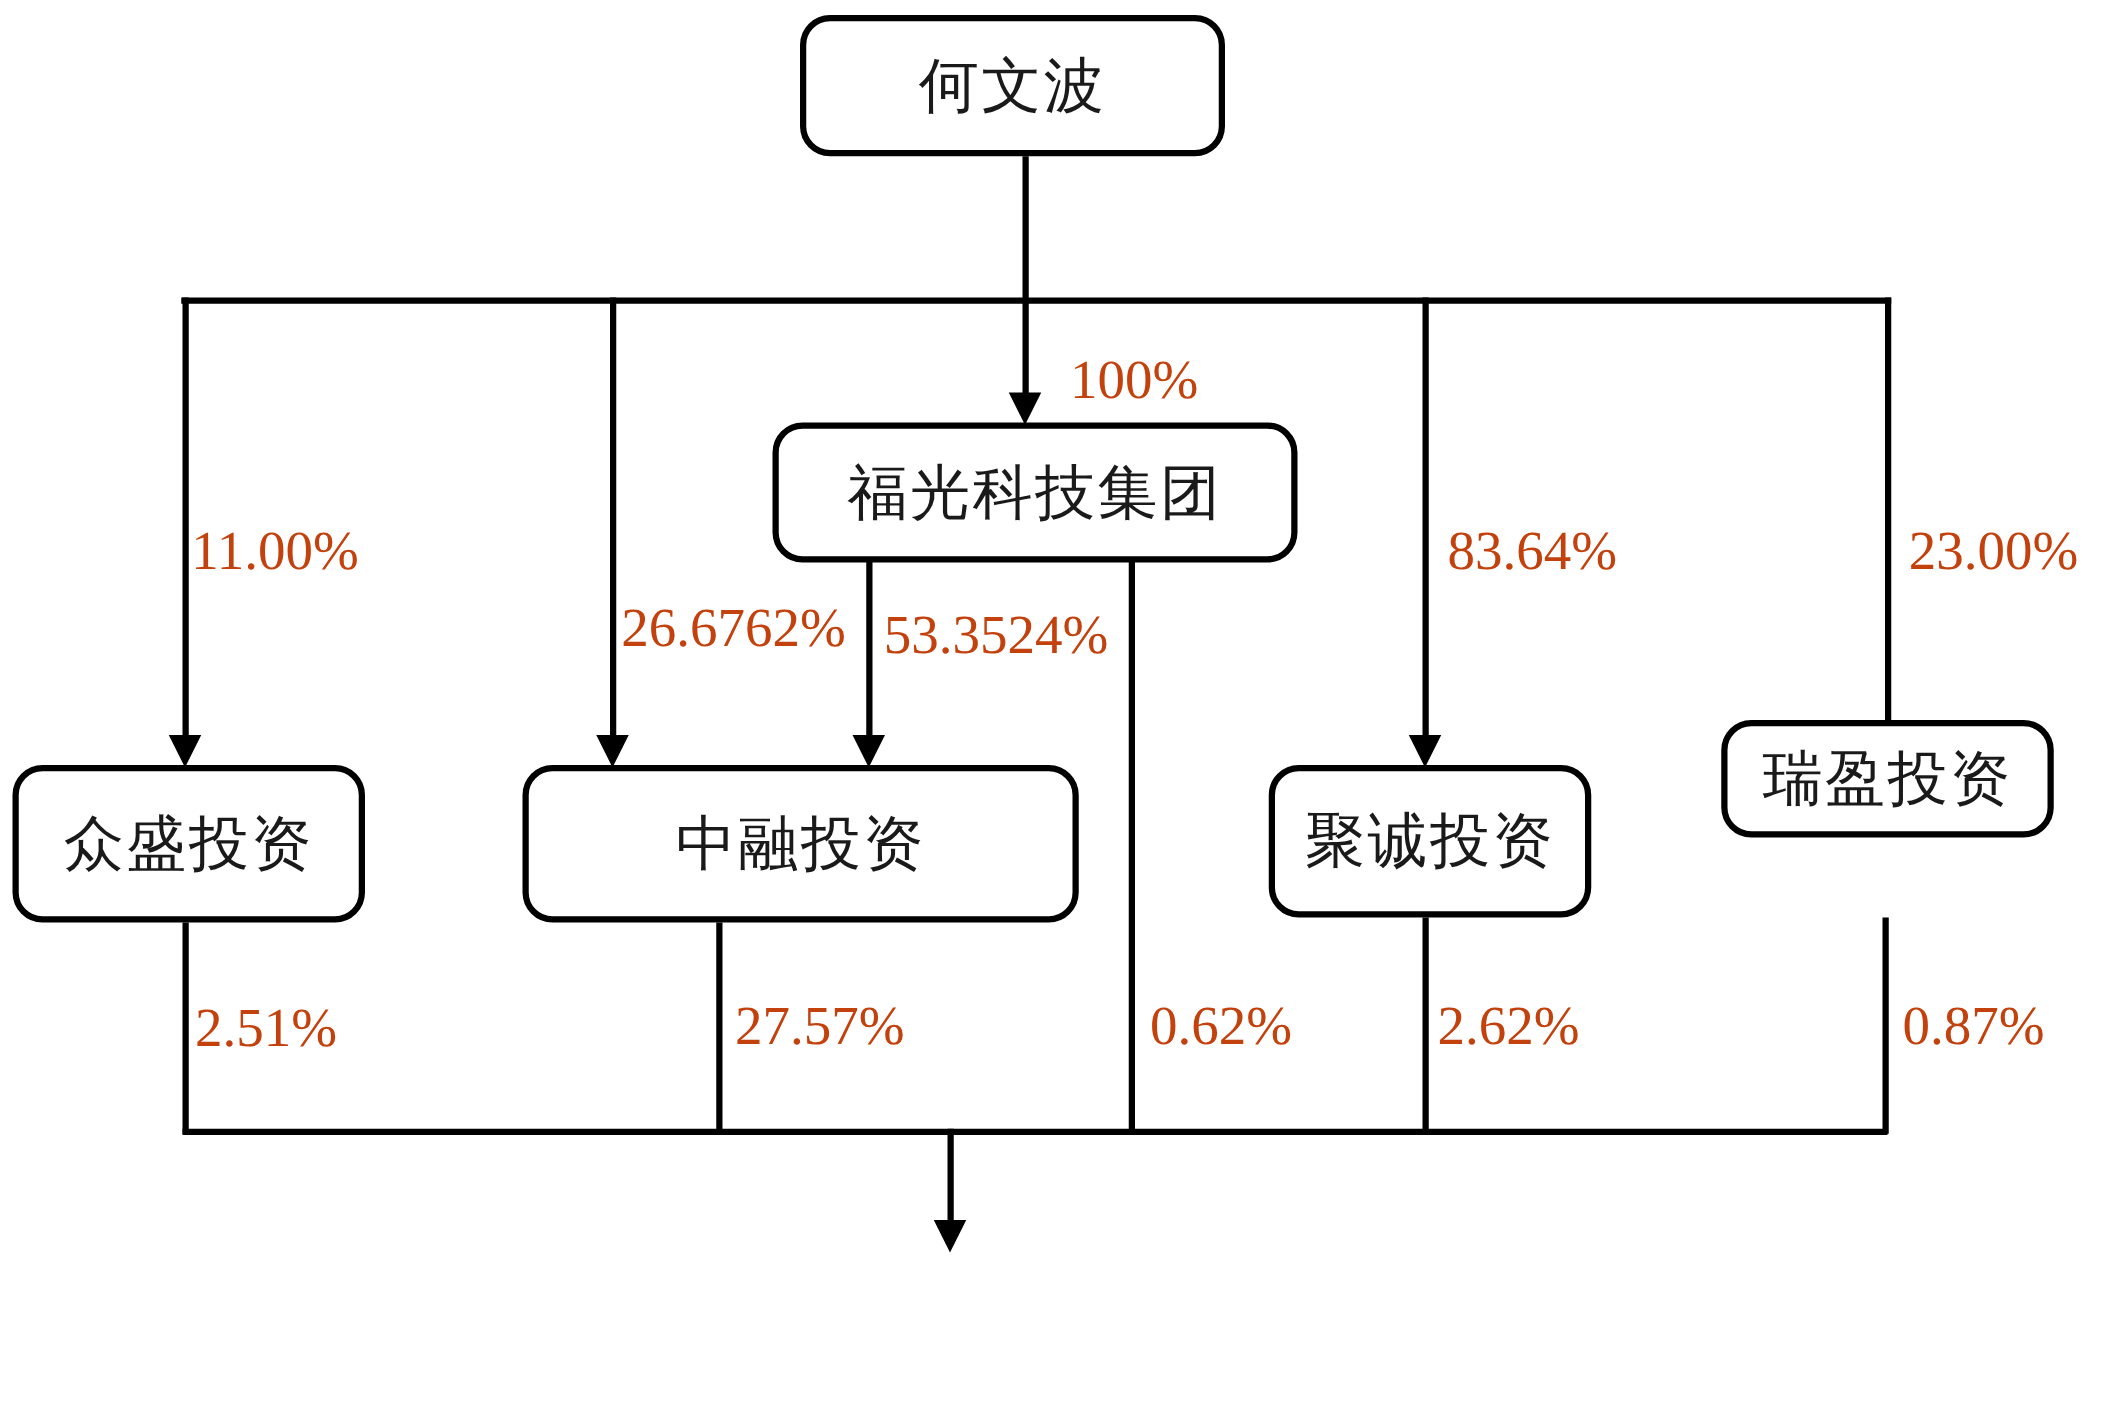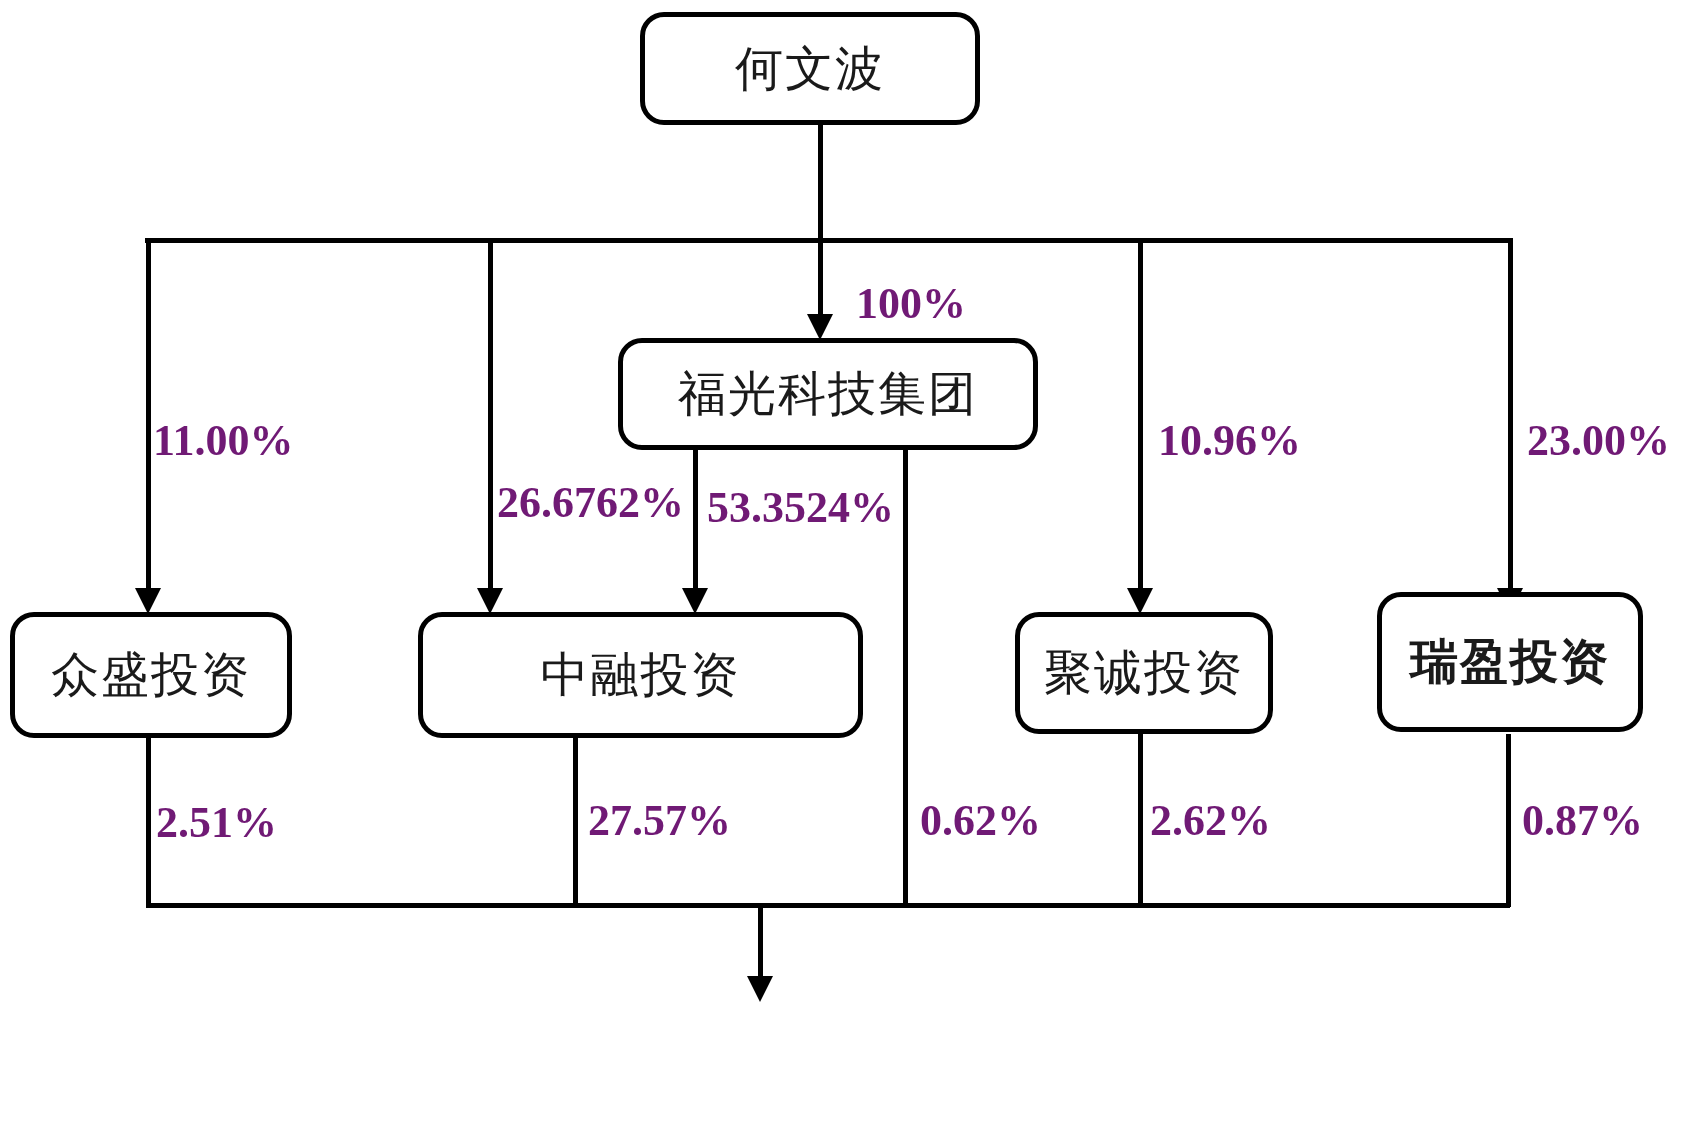--- a/index.html
+++ b/index.html
@@ -45,32 +45,31 @@
     position: absolute;
     width: 0;
     height: 0;
     border-left: 13px solid transparent;
     border-right: 13px solid transparent;
     border-top: 26px solid #000000;
   }
   .elabel {
     position: absolute;
     font-size: 44px;
-    color: #701a75;
+    color: #c2410c;
     white-space: nowrap;
-    font-weight: bold;
   }
 
   
   .n-hewenbo        { left: 640px;  top: 12px;   width: 340px; height: 113px; }
   .n-fuguang-group  { left: 618px;  top: 338px;  width: 420px; height: 112px; }
   .n-zhongsheng     { left: 10px;   top: 612px;  width: 282px; height: 126px; }
   .n-zhongrong      { left: 418px;  top: 612px;  width: 445px; height: 126px; }
   .n-jucheng        { left: 1015px; top: 612px;  width: 258px; height: 122px; text-align: center; }
-  .n-ruiying        { left: 1377px; top: 592px;  width: 266px; height: 140px; font-weight: bold; }
+  .n-ruiying        { left: 1377px; top: 576px;  width: 266px; height: 94px; }
   .n-fujian         { left: 488px;  top: 1000px; width: 675px; height: 114px; font-size: 46px; }
 
   
   .l-top-bus        { left: 145px;  top: 238px; width: 1368px; }          
   .l-v1             { left: 818px;  top: 125px; height: 195px; }          
   .l-v2             { left: 146px;  top: 238px; height: 352px; }          
   .l-v3             { left: 488px;  top: 238px; height: 352px; }          
   .l-v4             { left: 1138px; top: 238px; height: 352px; }          
   .l-v5             { left: 1508px; top: 238px; height: 352px; }          
   .l-v6             { left: 693px;  top: 448px; height: 142px; }          
@@ -148,21 +147,21 @@
     <span>聚诚投资</span>
   </div>
   <div class="node n-ruiying">
     <span>瑞盈投资</span>
   </div>
 
   <div class="elabel lb-100">100%</div>
   <div class="elabel lb-11">11.00%</div>
   <div class="elabel lb-2667">26.6762%</div>
   <div class="elabel lb-5335">53.3524%</div>
-  <div class="elabel lb-1096">10.96%</div>
+  <div class="elabel lb-1096">83.64%</div>
   <div class="elabel lb-23">23.00%</div>
   <div class="elabel lb-251">2.51%</div>
   <div class="elabel lb-2757">27.57%</div>
   <div class="elabel lb-062">0.62%</div>
   <div class="elabel lb-262">2.62%</div>
   <div class="elabel lb-087">0.87%</div>
 
 </div>
 
 </body></html>

